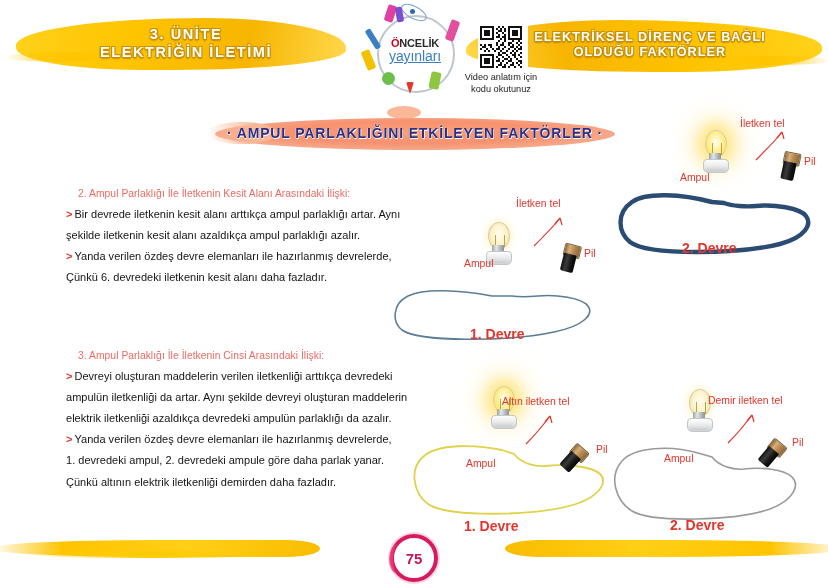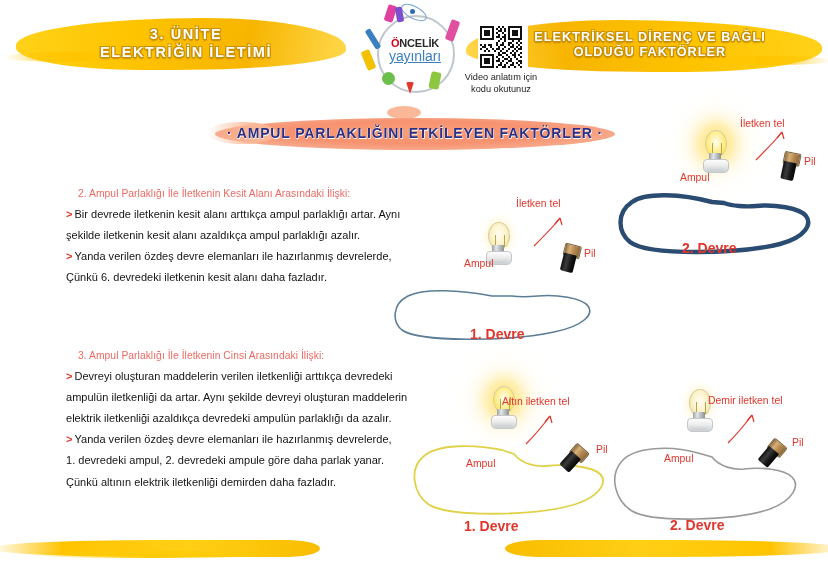--- a/index.html
+++ b/index.html
@@ -475,14 +475,18 @@
     </svg>
     <div class="c-label" style="left:96px;top:8px;">Demir iletken tel</div>
     <div class="c-label" style="left:52px;top:66px;">Ampul</div>
     <div class="c-label" style="left:180px;top:50px;">Pil</div>
     <div class="devre-label" style="left:58px;top:130px;">2. Devre</div>
   </div>
 
   <div class="ftr-left"></div>
   <div class="ftr-left2"></div>
   <div class="ftr-right"></div>
+  <div class="pagenum">
+    <div class="ring"></div>
+    <span>75</span>
+  </div>
 
 </div>
 
 </body></html>

